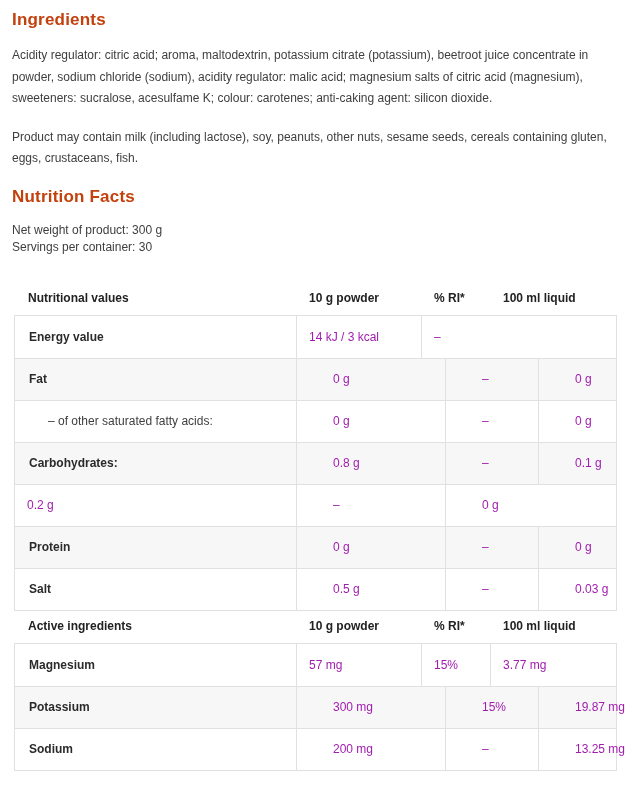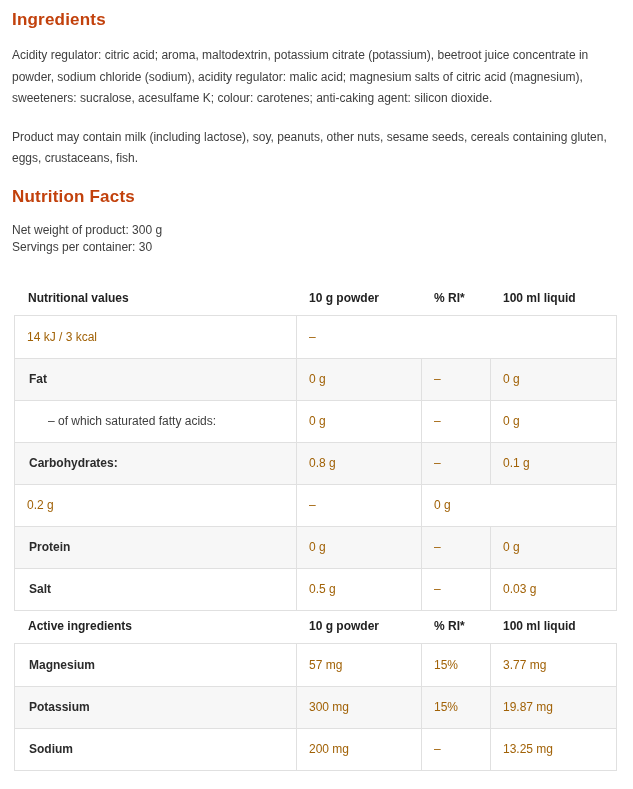--- a/index.html
+++ b/index.html
@@ -45,27 +45,27 @@
     color: #222222;
     padding-left: 12px;
   }
   .thead .hc.first { padding-left: 14px; }
   .tbody { border: 1px solid #e0e0e0; background: #ffffff; }
   .trow {
     display: grid;
     grid-template-columns: 282px 125px 69px 127px;
     height: 42px;
   }
-  .trow + .trow { border-top: 1px solid #e0e0e0; }
+  .trow + .trow { border-top: 1px solid #e0e0e0; gap: 24px; }
   .trow.alt { background: #f7f7f7; }
   .cell {
     display: flex;
     align-items: center;
     font-size: 12px;
-    color: #a16207;
+    color: #a21caf;
     padding-left: 12px;
     height: 100%;
   }
   .cell:not(:last-child) { border-right: 1px solid #e0e0e0; }
   .cell.label {
     padding-left: 14px;
     font-weight: 700;
     color: #2b2b2b;
   }
   .cell.label.indent {
@@ -89,31 +89,32 @@
 
 <div class="ntable">
   <div class="thead">
     <div class="hc first">Nutritional values</div>
     <div class="hc">10 g powder</div>
     <div class="hc">% RI*</div>
     <div class="hc">100 ml liquid</div>
   </div>
   <div class="tbody">
     <div class="trow">
+      <div class="cell label">Energy value</div>
       <div class="cell">14 kJ / 3 kcal</div>
       <div class="cell">–</div>
     </div>
     <div class="trow alt">
       <div class="cell label">Fat</div>
       <div class="cell">0 g</div>
       <div class="cell">–</div>
       <div class="cell">0 g</div>
     </div>
     <div class="trow">
-      <div class="cell label indent">– of which saturated fatty acids:</div>
+      <div class="cell label indent">– of other saturated fatty acids:</div>
       <div class="cell">0 g</div>
       <div class="cell">–</div>
       <div class="cell">0 g</div>
     </div>
     <div class="trow alt">
       <div class="cell label">Carbohydrates:</div>
       <div class="cell">0.8 g</div>
       <div class="cell">–</div>
       <div class="cell">0.1 g</div>
     </div>

